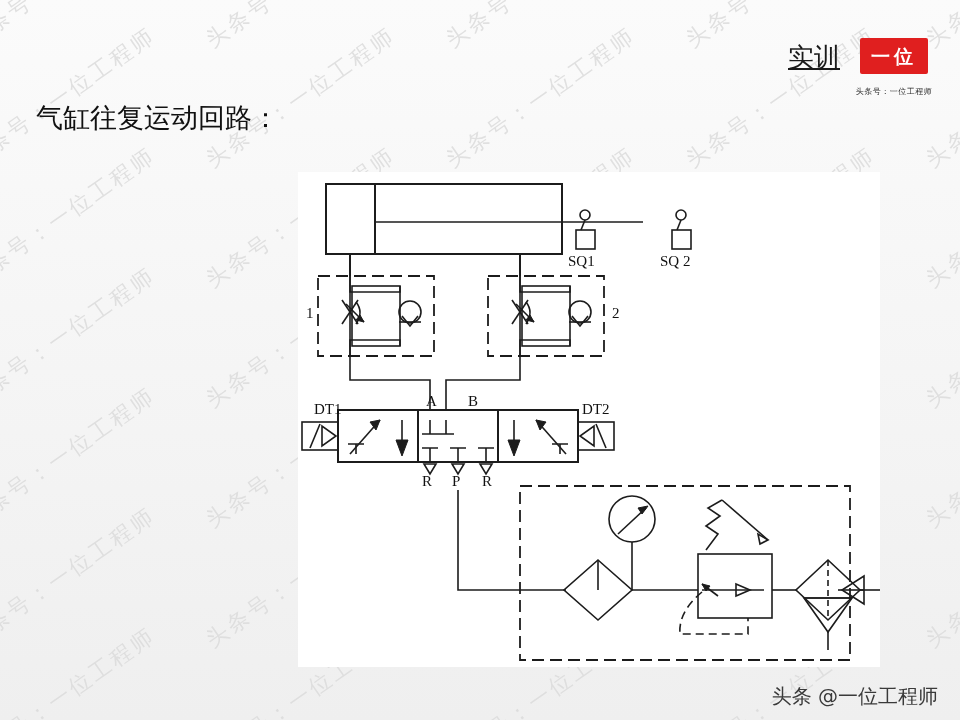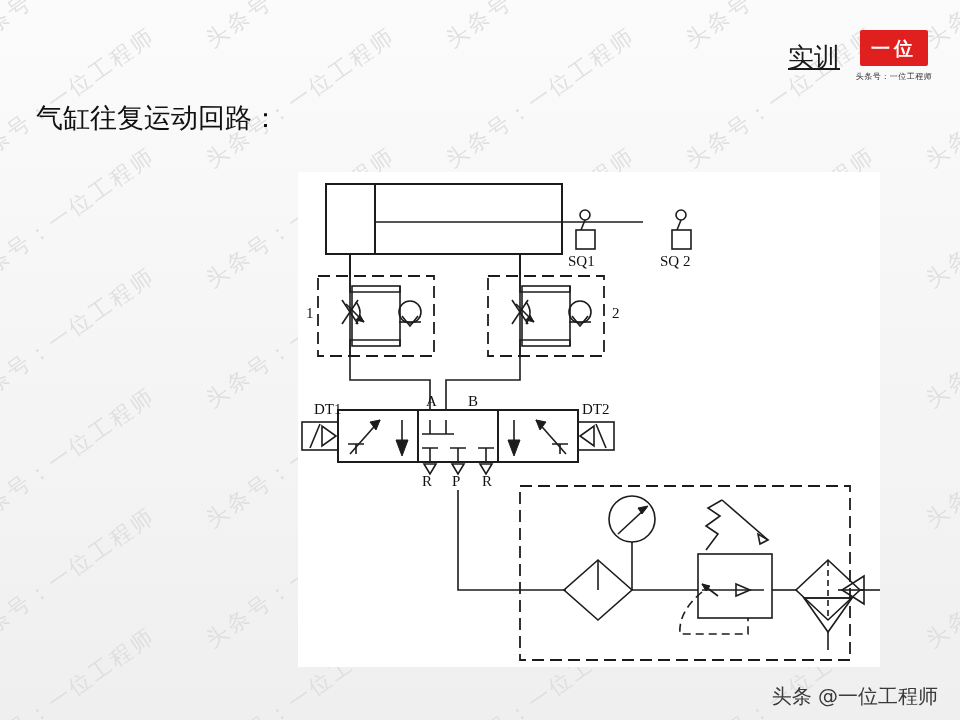--- a/index.html
+++ b/index.html
@@ -70,21 +70,21 @@
   
   #brand {
     position: absolute;
     right: 18px; top: 26px;
     width: 96px;
     text-align: center;
     z-index: 3;
   }
   #brand-box {
     width: 68px; height: 36px;
-    margin: 4px auto;
+    margin: 12px auto;
     background: #e01f1f;
     color: #fff;
     font-family: "DejaVu Sans", sans-serif;
     font-size: 19px;
     line-height: 36px;
     letter-spacing: 4px;
     font-weight: bold;
     border-radius: 2px;
   }
   #brand-caption {

